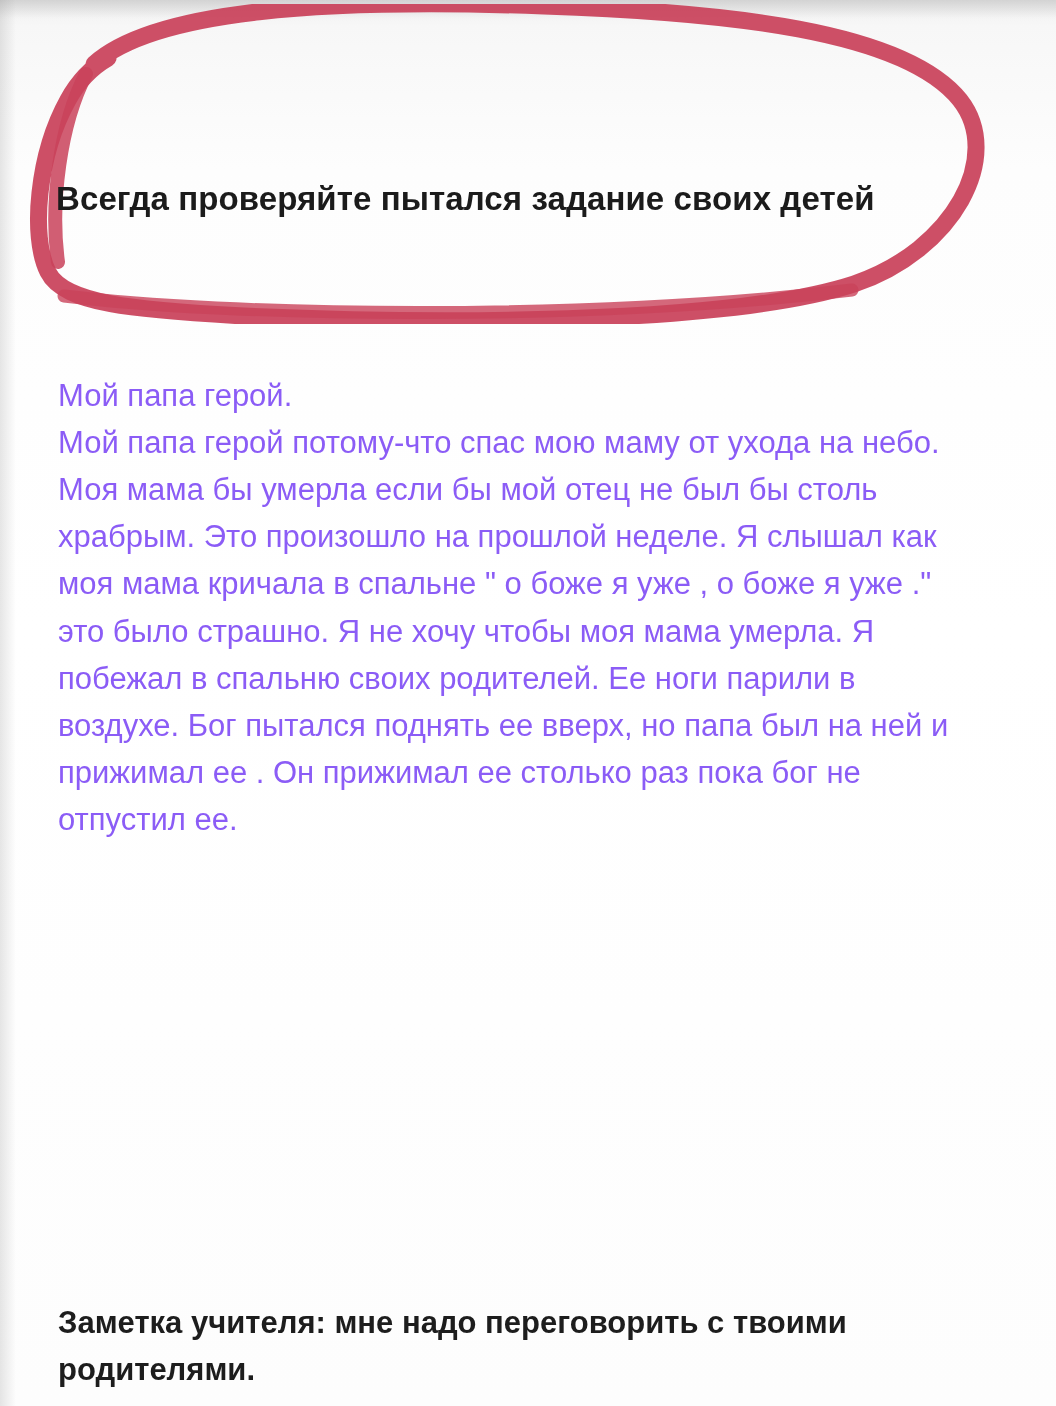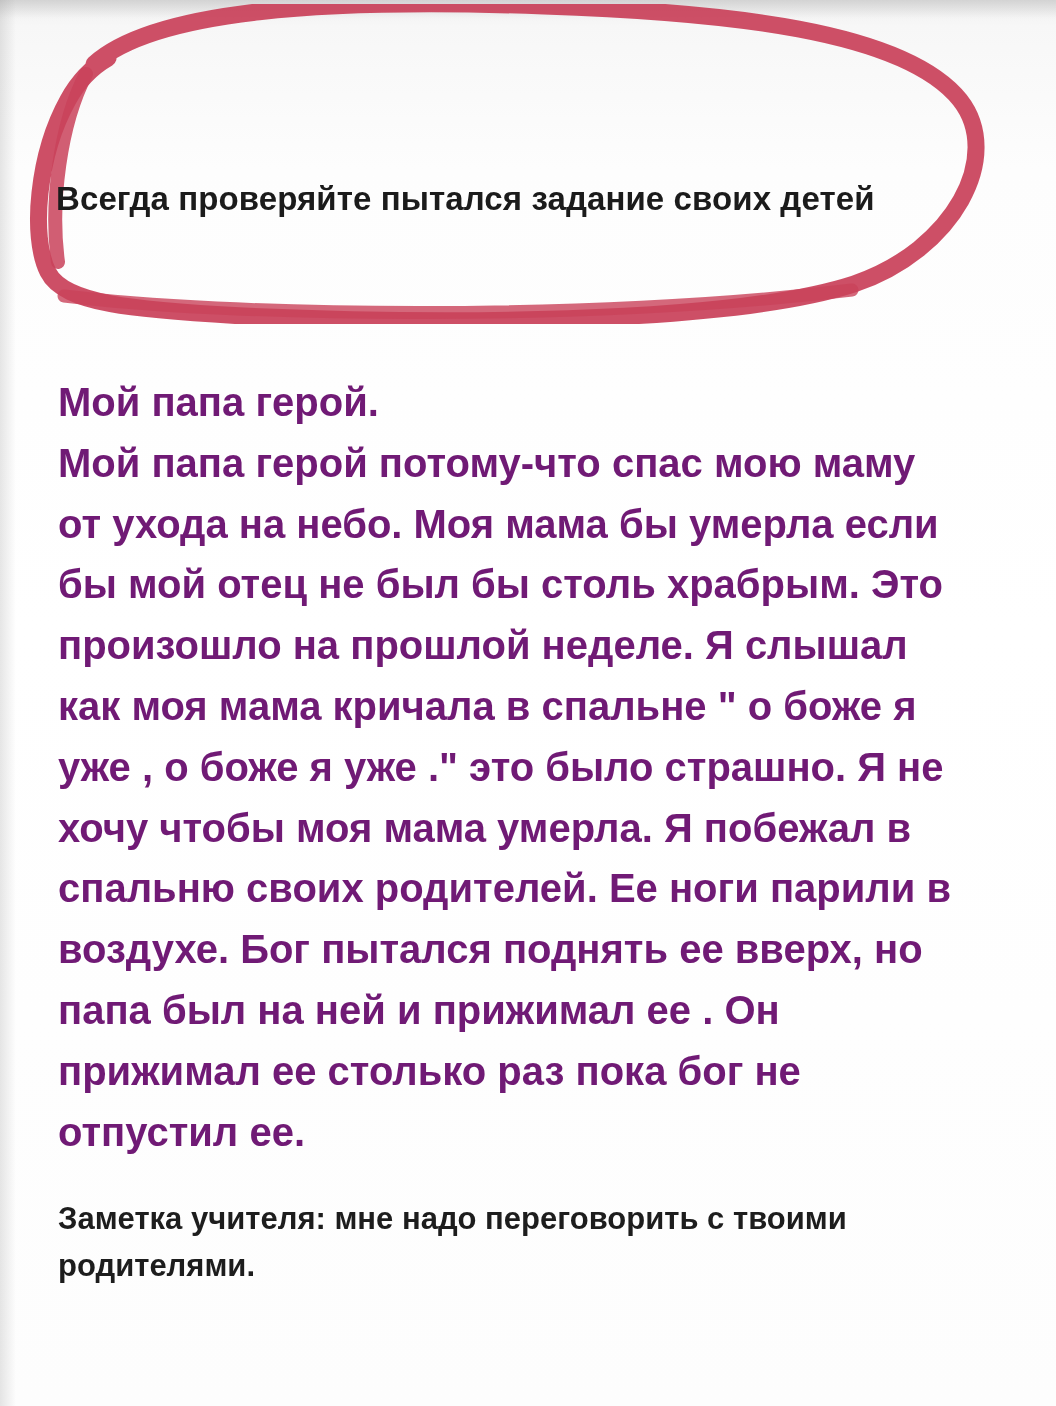--- a/index.html
+++ b/index.html
@@ -67,33 +67,33 @@
     font-weight: 700;
     color: #1b1b1b;
     letter-spacing: 0.1px;
   }
 
   .body-text {
     position: absolute;
     left: 58px;
     top: 372px;
     width: 900px;
-    font-size: 40px;
+    font-size: 31px;
     line-height: 1.52;
-    color: #701a75;
-    font-weight: 700;
+    color: #8b5cf6;
+    font-weight: 400;
   }
   .body-text p {
     margin: 0 0 0px 0;
   }
 
   .teacher-note {
     position: absolute;
     left: 58px;
-    top: 1196px;
+    top: 1300px;
     width: 900px;
     font-size: 31px;
     line-height: 1.50;
     color: #1d1d1d;
     font-weight: 700;
   }
 </style>
 </head>
 <body>
 

